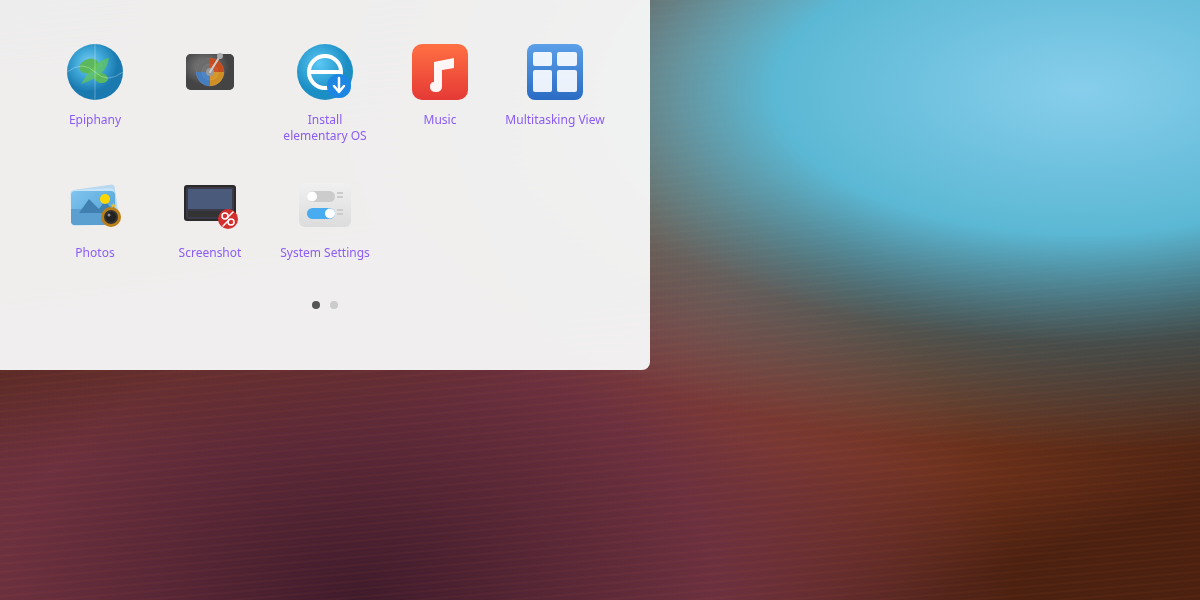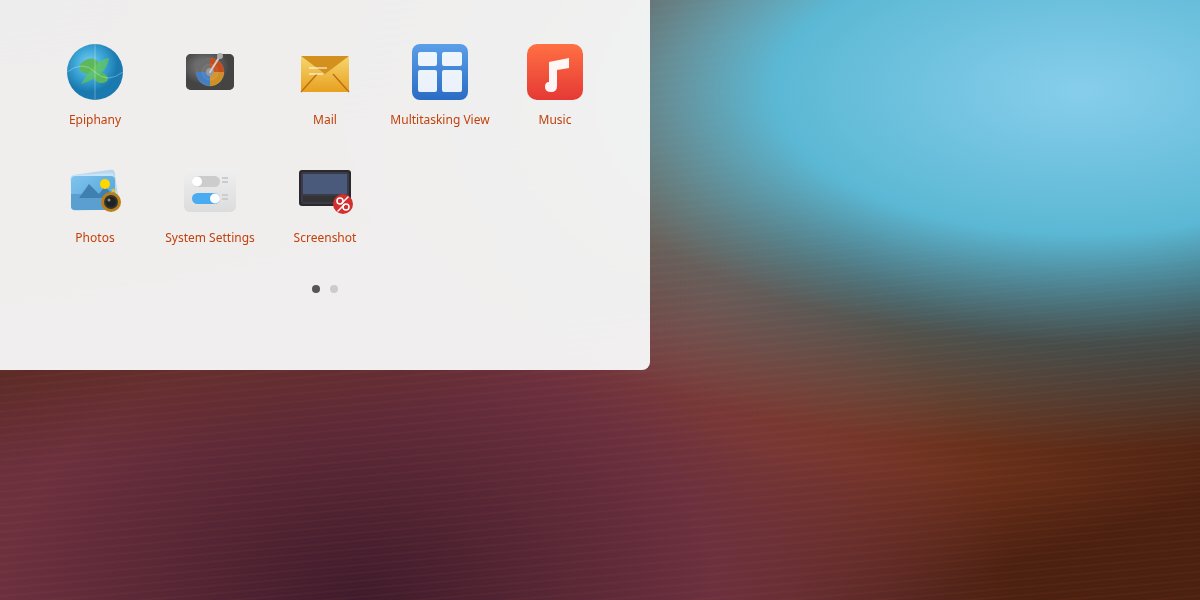--- a/index.html
+++ b/index.html
@@ -114,21 +114,21 @@
       width: 64px;
       height: 64px;
       margin-bottom: 8px;
       display: flex;
       align-items: center;
       justify-content: center;
     }
 
     .app-label {
       font-size: 12px;
-      color: #c2410c;
+      color: #8b5cf6;
       text-align: center;
       line-height: 1.3;
     }
 
     
     .page-dots {
       display: flex;
       gap: 10px;
       padding: 20px 0 15px;
     }
@@ -207,42 +207,58 @@
           <path d="M32 32 L32 46 A14 14 0 0 1 18 32Z" fill="#4A90E2" opacity="0.8"></path>
           <path d="M32 32 L18 32 A14 14 0 0 1 32 18Z" fill="#7B7B7B" opacity="0.8"></path>
           <circle cx="32" cy="32" r="4" fill="#999"></circle>
 
           <line x1="42" y1="16" x2="32" y2="32" stroke="#CCC" stroke-width="2" stroke-linecap="round"></line>
           <circle cx="42" cy="16" r="3" fill="#AAA"></circle>
         </svg>
       </div>
     </div>
 
-
-    <div class="app-item">
-      <div class="app-icon">
-        <svg width="64" height="64" viewBox="0 0 64 64">
-          <defs>
-            <linearGradient id="mailGrad" x1="0%" y1="0%" x2="0%" y2="100%">
-              <stop offset="0%" stop-color="#F5D76E"></stop>
-              <stop offset="100%" stop-color="#E8A020"></stop>
+    <div class="app-item">
+      <div class="app-icon">
+        <svg width="64" height="64" viewBox="0 0 64 64">
+          <defs>
+            <radialGradient id="eosGrad" cx="40%" cy="35%">
+              <stop offset="0%" stop-color="#5BC8F5"></stop>
+              <stop offset="100%" stop-color="#1B8EC4"></stop>
+            </radialGradient>
+          </defs>
+          <circle cx="32" cy="32" r="28" fill="url(#eosGrad)"></circle>
+
+          <circle cx="32" cy="32" r="16" fill="none" stroke="white" stroke-width="4"></circle>
+          <line x1="16" y1="32" x2="48" y2="32" stroke="white" stroke-width="4"></line>
+
+          <circle cx="46" cy="46" r="12" fill="#2196F3"></circle>
+          <circle cx="46" cy="46" r="12" fill="#1976D2" opacity="0.5"></circle>
+          <path d="M46 38 L46 50 M41 46 L46 52 L51 46" stroke="white" stroke-width="2.5" fill="none" stroke-linecap="round" stroke-linejoin="round"></path>
+        </svg>
+      </div>
+      <span class="app-label">Install elementary OS</span>
+    </div>
+
+
+    <div class="app-item">
+      <div class="app-icon">
+        <svg width="64" height="64" viewBox="0 0 64 64">
+          <defs>
+            <linearGradient id="musicGrad" x1="0%" y1="0%" x2="0%" y2="100%">
+              <stop offset="0%" stop-color="#FF7043"></stop>
+              <stop offset="100%" stop-color="#E53935"></stop>
             </linearGradient>
           </defs>
-
-          <rect x="8" y="16" width="48" height="36" rx="3" fill="url(#mailGrad)"></rect>
-
-          <path d="M8 16 L32 34 L56 16Z" fill="#D4901C"></path>
-
-          <path d="M8 52 L24 34 M56 52 L40 34" stroke="#C07010" stroke-width="1.5" fill="none"></path>
-
-          <line x1="16" y1="28" x2="34" y2="28" stroke="rgba(255,255,255,0.5)" stroke-width="2"></line>
-          <line x1="16" y1="34" x2="30" y2="34" stroke="rgba(255,255,255,0.5)" stroke-width="2"></line>
-        </svg>
-      </div>
-      <span class="app-label">Mail</span>
+          <rect x="4" y="4" width="56" height="56" rx="10" fill="url(#musicGrad)"></rect>
+
+          <path d="M26 42 L26 22 L46 18 L46 28 L34 30 L34 46 Q34 52 28 52 Q22 52 22 47 Q22 42 26 42Z" fill="white" opacity="0.95"></path>
+        </svg>
+      </div>
+      <span class="app-label">Music</span>
     </div>
 
     <div class="app-item">
       <div class="app-icon">
         <svg width="64" height="64" viewBox="0 0 64 64">
           <defs>
             <linearGradient id="multiGrad" x1="0%" y1="0%" x2="0%" y2="100%">
               <stop offset="0%" stop-color="#5B9FE8"></stop>
               <stop offset="100%" stop-color="#2A6CC4"></stop>
             </linearGradient>
@@ -253,37 +269,20 @@
           <rect x="10" y="12" width="19" height="14" rx="2" fill="white" opacity="0.9"></rect>
 
           <rect x="34" y="12" width="20" height="14" rx="2" fill="white" opacity="0.9"></rect>
 
           <rect x="10" y="30" width="19" height="22" rx="2" fill="white" opacity="0.9"></rect>
 
           <rect x="34" y="30" width="20" height="22" rx="2" fill="white" opacity="0.9"></rect>
         </svg>
       </div>
       <span class="app-label">Multitasking View</span>
-    </div>
-
-    <div class="app-item">
-      <div class="app-icon">
-        <svg width="64" height="64" viewBox="0 0 64 64">
-          <defs>
-            <linearGradient id="musicGrad" x1="0%" y1="0%" x2="0%" y2="100%">
-              <stop offset="0%" stop-color="#FF7043"></stop>
-              <stop offset="100%" stop-color="#E53935"></stop>
-            </linearGradient>
-          </defs>
-          <rect x="4" y="4" width="56" height="56" rx="10" fill="url(#musicGrad)"></rect>
-
-          <path d="M26 42 L26 22 L46 18 L46 28 L34 30 L34 46 Q34 52 28 52 Q22 52 22 47 Q22 42 26 42Z" fill="white" opacity="0.95"></path>
-        </svg>
-      </div>
-      <span class="app-label">Music</span>
     </div>
 
     <div class="app-item">
       <div class="app-icon">
         <svg width="64" height="64" viewBox="0 0 64 64">
           <defs>
             <linearGradient id="photoGrad" x1="0%" y1="0%" x2="100%" y2="100%">
               <stop offset="0%" stop-color="#81C4F0"></stop>
               <stop offset="100%" stop-color="#4A9FD0"></stop>
             </linearGradient>
@@ -305,46 +304,20 @@
           <circle cx="48" cy="44" r="10" fill="#E8A020"></circle>
           <circle cx="48" cy="44" r="10" fill="rgba(0,0,0,0.2)"></circle>
           <circle cx="48" cy="44" r="7" fill="#333"></circle>
           <circle cx="48" cy="44" r="5" fill="#222"></circle>
           <circle cx="46" cy="42" r="1.5" fill="rgba(255,255,255,0.5)"></circle>
 
           <path d="M50 30 L51 33 L54 33 L52 35 L53 38 L50 36 L47 38 L48 35 L46 33 L49 33Z" fill="#E8C040" transform="scale(0.7) translate(22 12)"></path>
         </svg>
       </div>
       <span class="app-label">Photos</span>
-    </div>
-
-    <div class="app-item">
-      <div class="app-icon">
-        <svg width="64" height="64" viewBox="0 0 64 64">
-          <defs>
-            <linearGradient id="toggleBg" x1="0%" y1="0%" x2="0%" y2="100%">
-              <stop offset="0%" stop-color="#F0F0F0"></stop>
-              <stop offset="100%" stop-color="#DCDCDC"></stop>
-            </linearGradient>
-          </defs>
-
-          <rect x="6" y="10" width="52" height="44" rx="6" fill="url(#toggleBg)"></rect>
-
-          <rect x="14" y="18" width="28" height="11" rx="5.5" fill="#CCCCCC"></rect>
-          <circle cx="19" cy="23.5" r="5" fill="white"></circle>
-          <line x1="44" y1="20" x2="50" y2="20" stroke="#CCC" stroke-width="2"></line>
-          <line x1="44" y1="24" x2="50" y2="24" stroke="#CCC" stroke-width="2"></line>
-
-          <rect x="14" y="35" width="28" height="11" rx="5.5" fill="#4AACF0"></rect>
-          <circle cx="37" cy="40.5" r="5" fill="white"></circle>
-          <line x1="44" y1="37" x2="50" y2="37" stroke="#CCC" stroke-width="2"></line>
-          <line x1="44" y1="41" x2="50" y2="41" stroke="#CCC" stroke-width="2"></line>
-        </svg>
-      </div>
-      <span class="app-label">System Settings</span>
     </div>
 
     <div class="app-item">
       <div class="app-icon">
         <svg width="64" height="64" viewBox="0 0 64 64">
 
           <rect x="6" y="12" width="52" height="36" rx="3" fill="#2A2A2A"></rect>
           <rect x="8" y="14" width="48" height="32" rx="2" fill="#1A1A1A"></rect>
 
           <rect x="8" y="14" width="48" height="32" rx="2" fill="#3A3A4A"></rect>
@@ -357,19 +330,45 @@
             <circle cx="-3" cy="-3" r="3" fill="none" stroke="white" stroke-width="1.5"></circle>
             <circle cx="3" cy="3" r="3" fill="none" stroke="white" stroke-width="1.5"></circle>
             <line x1="-1" y1="-1" x2="5" y2="-7" stroke="white" stroke-width="1.5" stroke-linecap="round"></line>
             <line x1="1" y1="1" x2="-5" y2="7" stroke="white" stroke-width="1.5" stroke-linecap="round"></line>
           </g>
         </svg>
       </div>
       <span class="app-label">Screenshot</span>
     </div>
 
+    <div class="app-item">
+      <div class="app-icon">
+        <svg width="64" height="64" viewBox="0 0 64 64">
+          <defs>
+            <linearGradient id="toggleBg" x1="0%" y1="0%" x2="0%" y2="100%">
+              <stop offset="0%" stop-color="#F0F0F0"></stop>
+              <stop offset="100%" stop-color="#DCDCDC"></stop>
+            </linearGradient>
+          </defs>
+
+          <rect x="6" y="10" width="52" height="44" rx="6" fill="url(#toggleBg)"></rect>
+
+          <rect x="14" y="18" width="28" height="11" rx="5.5" fill="#CCCCCC"></rect>
+          <circle cx="19" cy="23.5" r="5" fill="white"></circle>
+          <line x1="44" y1="20" x2="50" y2="20" stroke="#CCC" stroke-width="2"></line>
+          <line x1="44" y1="24" x2="50" y2="24" stroke="#CCC" stroke-width="2"></line>
+
+          <rect x="14" y="35" width="28" height="11" rx="5.5" fill="#4AACF0"></rect>
+          <circle cx="37" cy="40.5" r="5" fill="white"></circle>
+          <line x1="44" y1="37" x2="50" y2="37" stroke="#CCC" stroke-width="2"></line>
+          <line x1="44" y1="41" x2="50" y2="41" stroke="#CCC" stroke-width="2"></line>
+        </svg>
+      </div>
+      <span class="app-label">System Settings</span>
+    </div>
+
   </div>
 
   <div class="page-dots">
     <div class="dot active"></div>
     <div class="dot inactive"></div>
   </div>
 </div>
 
 </body></html>

